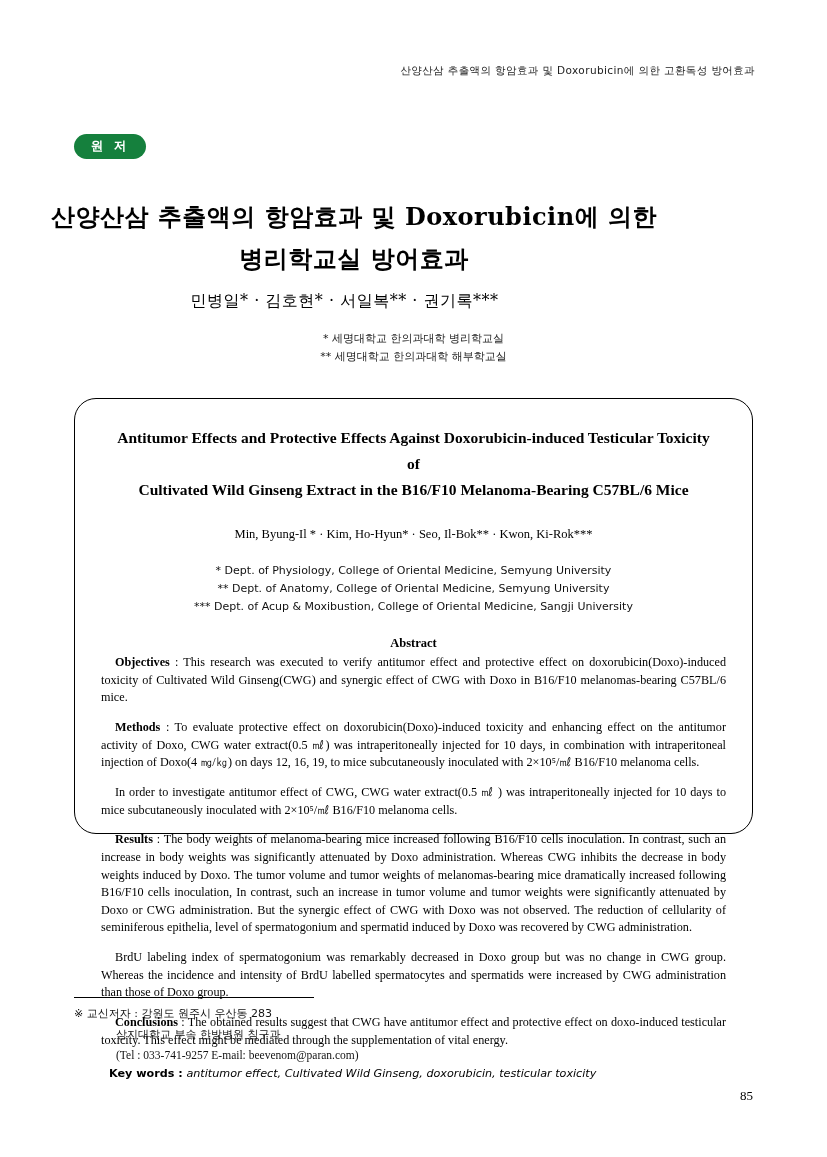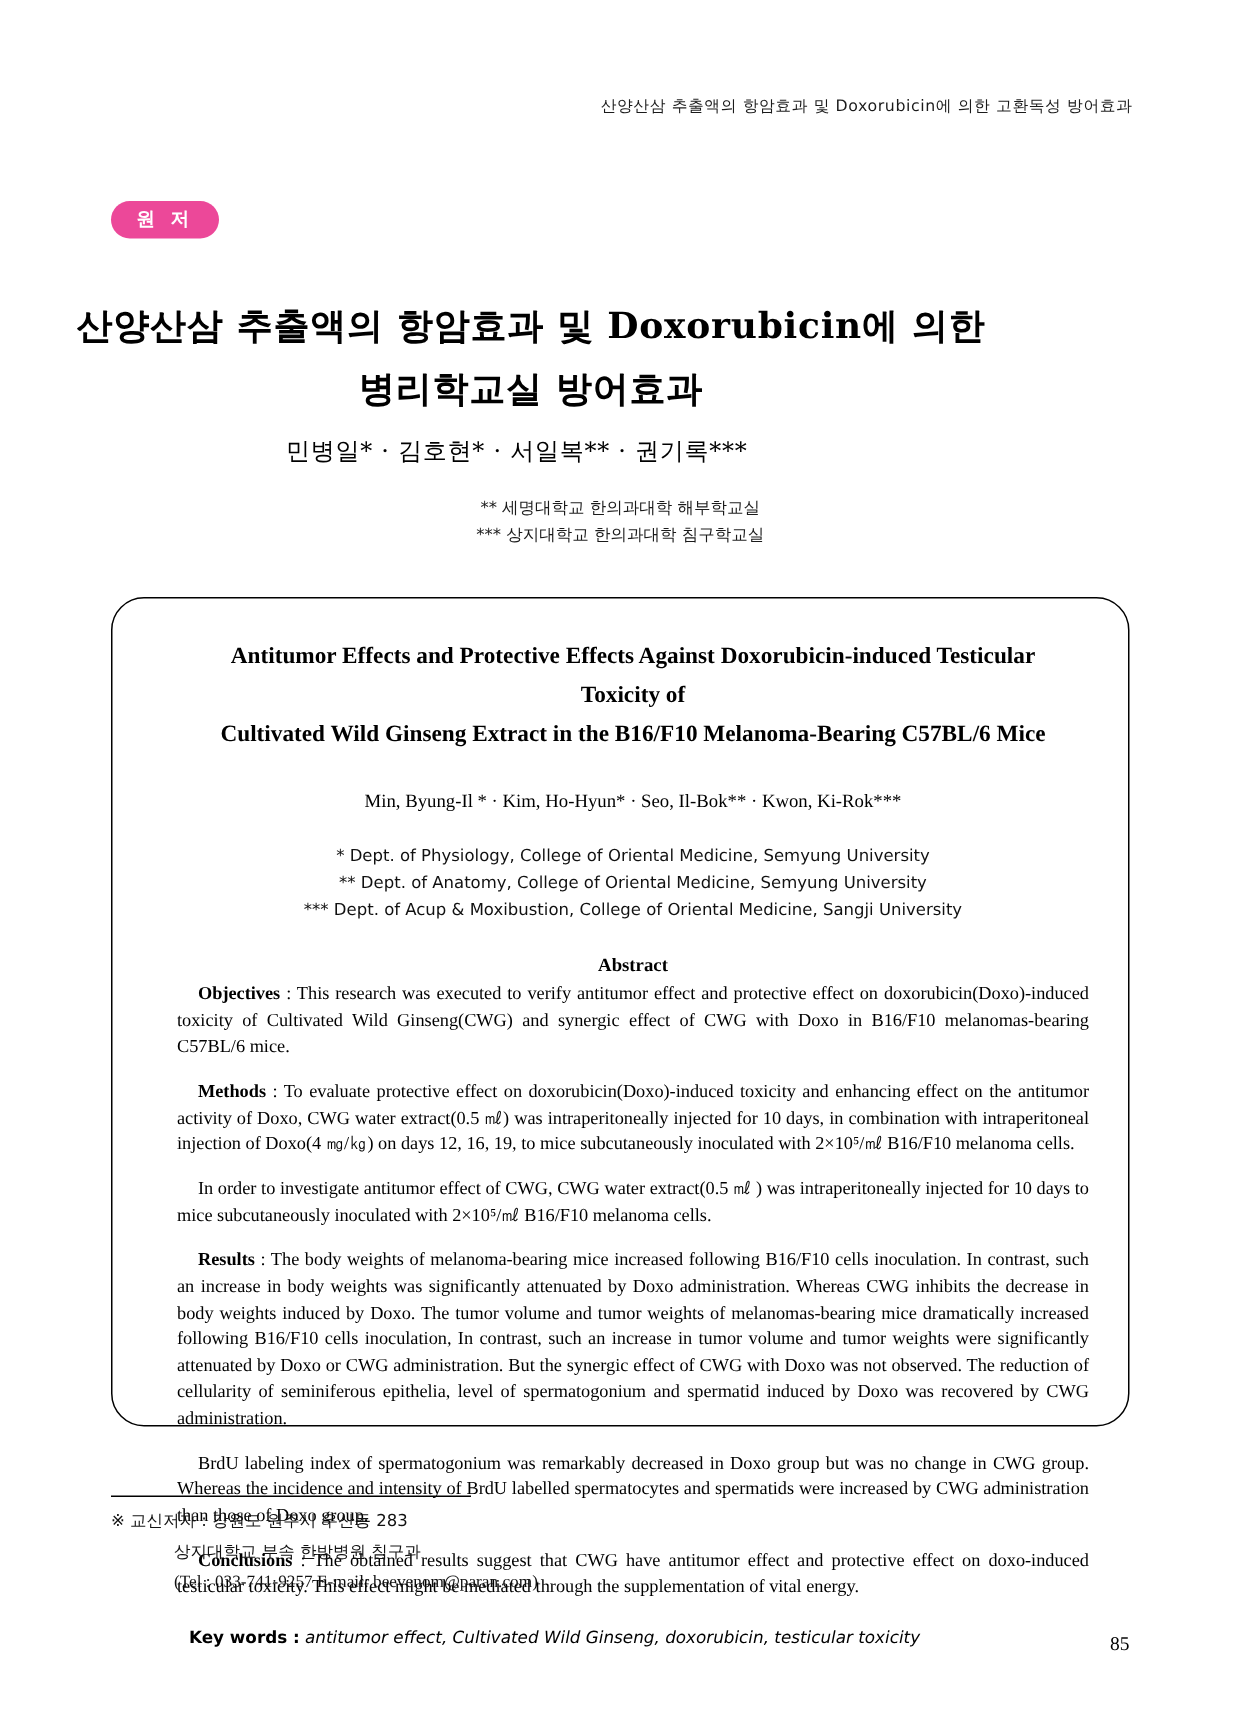--- a/index.html
+++ b/index.html
@@ -35,21 +35,21 @@
     white-space: nowrap;
   }
 
   
   .badge {
     position: absolute;
     top: 134px;
     left: 74px;
     width: 72px;
     height: 25px;
-    background: #ec4899;
+    background: #15803d;
     color: #ffffff;
     border-radius: 13px;
     font-family: "DejaVu Sans", sans-serif;
     font-size: 12.5px;
     font-weight: bold;
     letter-spacing: 3px;
     display: flex;
     align-items: center;
     justify-content: center;
     box-sizing: border-box;
@@ -92,25 +92,25 @@
     line-height: 18px;
     color: #1a1a1a;
   }
 
   
   .abstract-box {
     position: absolute;
     top: 398px;
     left: 74px;
     width: 679px;
-    height: 553px;
+    height: 436px;
     border: 1px solid #000000;
     border-radius: 22px;
     box-sizing: border-box;
-    padding: 22px 26px 16px 43px;
+    padding: 22px 26px 16px 26px;
   }
 
   .en-title {
     text-align: center;
     font-family: "Liberation Serif", serif;
     font-size: 15.5px;
     font-weight: bold;
     line-height: 26px;
     margin: 4px 10px 0 10px;
   }
@@ -198,22 +198,22 @@
   <div class="badge">원 저</div>
 
   <div class="kr-title">
     <span>산양산삼 추출액의 항암효과 및 Doxorubicin에 의한</span>
     <span class="line2">병리학교실 방어효과</span>
   </div>
 
   <div class="kr-authors">민병일* · 김호현* · 서일복** · 권기록***</div>
 
   <div class="kr-affils">
+    <div>* 세명대학교 한의과대학 병리학교실</div>
     <div>** 세명대학교 한의과대학 해부학교실</div>
-    <div>*** 상지대학교 한의과대학 침구학교실</div>
   </div>
 
   <div class="abstract-box">
 
     <div class="en-title">
       <span>Antitumor Effects and Protective Effects Against Doxorubicin-induced Testicular Toxicity of</span>
       <span style="display:block;text-align:center;">Cultivated Wild Ginseng Extract in the B16/F10 Melanoma-Bearing C57BL/6 Mice</span>
     </div>
 
     <div class="en-authors">Min, Byung-Il * · Kim, Ho-Hyun* · Seo, Il-Bok** · Kwon, Ki-Rok***</div>

